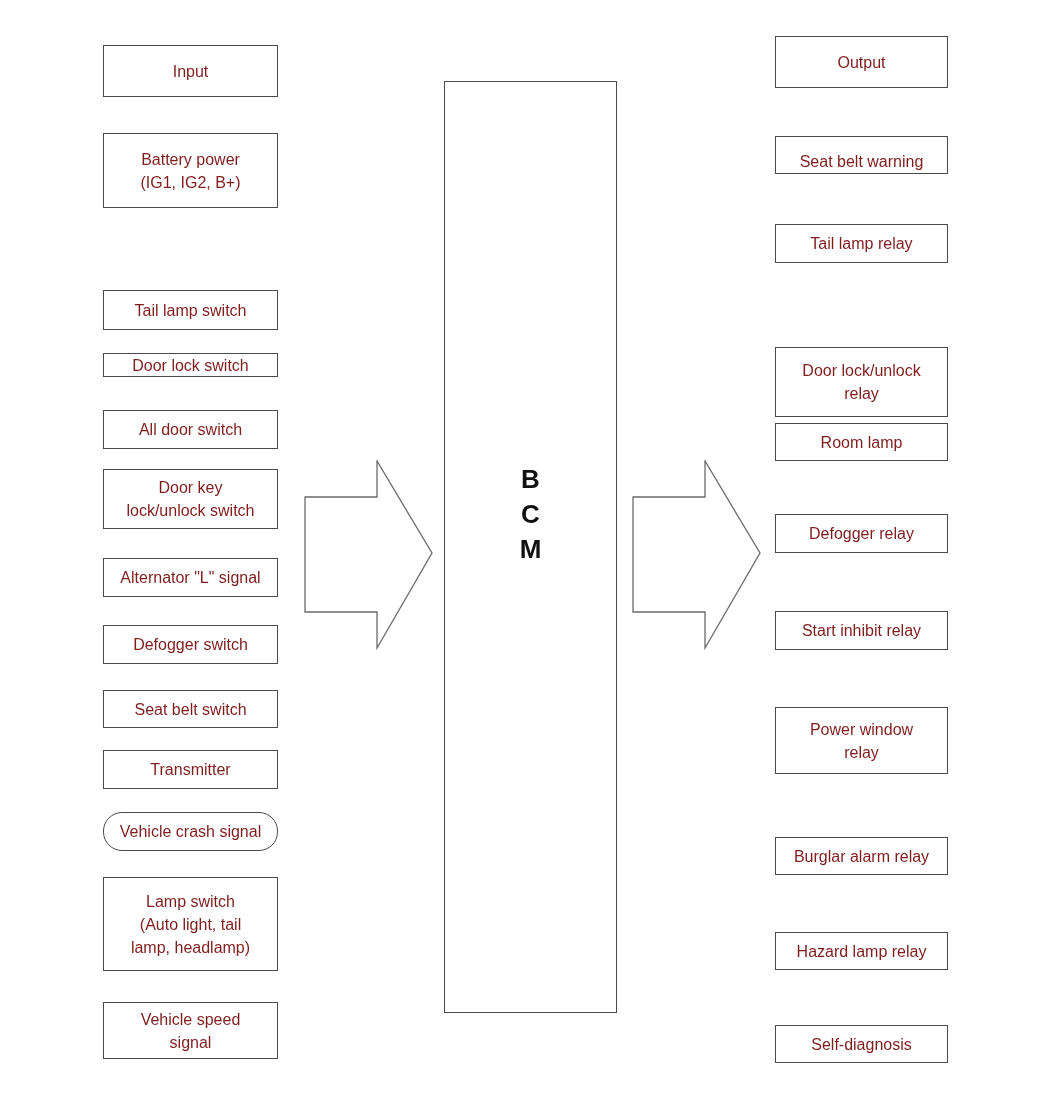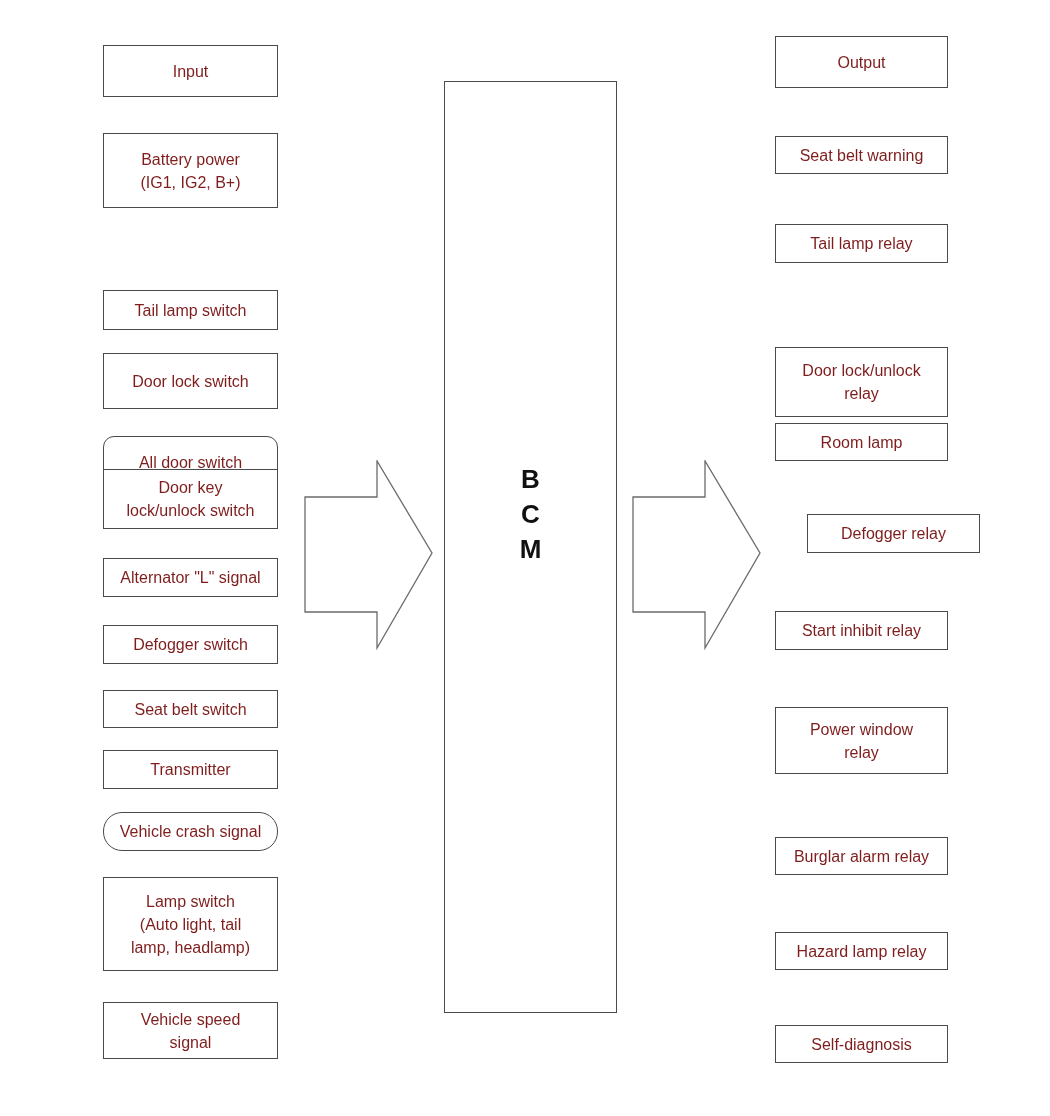--- a/index.html
+++ b/index.html
@@ -81,24 +81,24 @@
   <div class="box" style="left:103px; top:45px; height:52px;">
     <span class="box-label">Input</span>
   </div>
   <div class="box" style="left:103px; top:133px; height:75px;">
     <span class="box-label">Battery power
 (IG1, IG2, B+)</span>
   </div>
   <div class="box" style="left:103px; top:290px; height:40px;">
     <span class="box-label">Tail lamp switch</span>
   </div>
-  <div class="box" style="left:103px; top:353px; height:56px;">
+  <div class="box" style="left:103px; top:353px; height:24px;">
     <span class="box-label">Door lock switch</span>
   </div>
-  <div class="box" style="left:103px; top:436px; height:53px;border-radius:11px;">
+  <div class="box" style="left:103px; top:410px; height:39px;">
     <span class="box-label">All door switch</span>
   </div>
   <div class="box" style="left:103px; top:469px; height:60px;">
     <span class="box-label">Door key
 lock/unlock switch</span>
   </div>
   <div class="box" style="left:103px; top:558px; height:39px;">
     <span class="box-label">Alternator "L" signal</span>
   </div>
   <div class="box" style="left:103px; top:625px; height:39px;">
@@ -136,34 +136,34 @@
 
   <div class="arrow arrow--output">
     <svg width="130" height="190" viewBox="0 0 130 190">
       <polygon points="1,37 73,37 73,1 128,93 73,188 73,152 1,152"></polygon>
     </svg>
   </div>
 
   <div class="box box--right" style="left:775px; top:36px; height:52px;">
     <span class="box-label">Output</span>
   </div>
-  <div class="box box--right" style="left:775px; top:136px; height:38px;">
+  <div class="box box--right" style="left:775px; top:136px; height:38px;align-items:flex-end;">
     <span class="box-label">Seat belt warning</span>
   </div>
   <div class="box box--right" style="left:775px; top:224px; height:39px;">
     <span class="box-label">Tail lamp relay</span>
   </div>
   <div class="box box--right" style="left:775px; top:307px; height:70px;margin-top:40px;">
     <span class="box-label">Door lock/unlock
 relay</span>
   </div>
   <div class="box box--right" style="left:775px; top:423px; height:38px;">
     <span class="box-label">Room lamp</span>
   </div>
-  <div class="box box--right" style="left:775px; top:514px; height:39px;margin-left:32px;">
+  <div class="box box--right" style="left:775px; top:514px; height:39px;">
     <span class="box-label">Defogger relay</span>
   </div>
   <div class="box box--right" style="left:775px; top:611px; height:39px;">
     <span class="box-label">Start inhibit relay</span>
   </div>
   <div class="box box--right" style="left:775px; top:707px; height:67px;">
     <span class="box-label">Power window
 relay</span>
   </div>
   <div class="box box--right" style="left:775px; top:837px; height:38px;">

